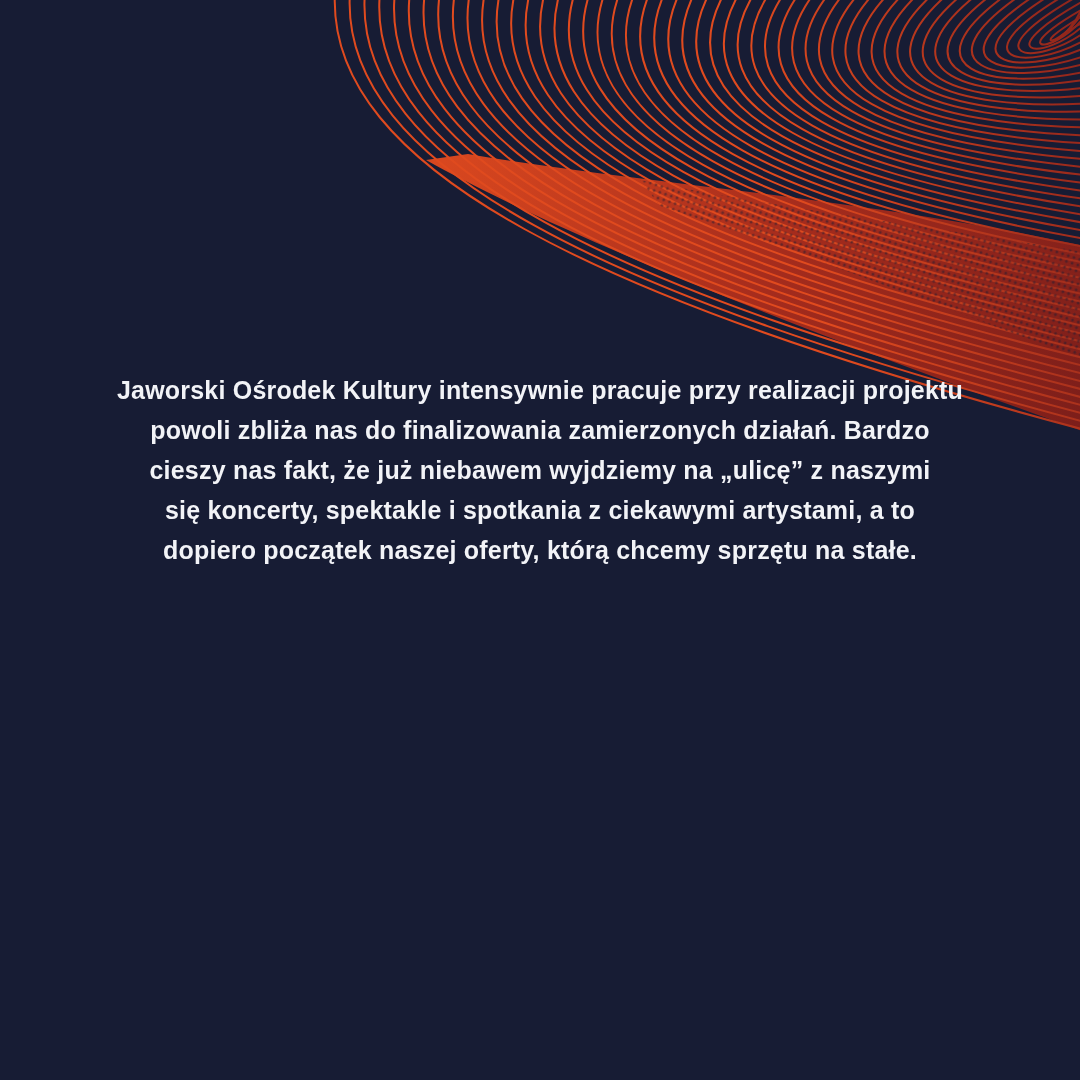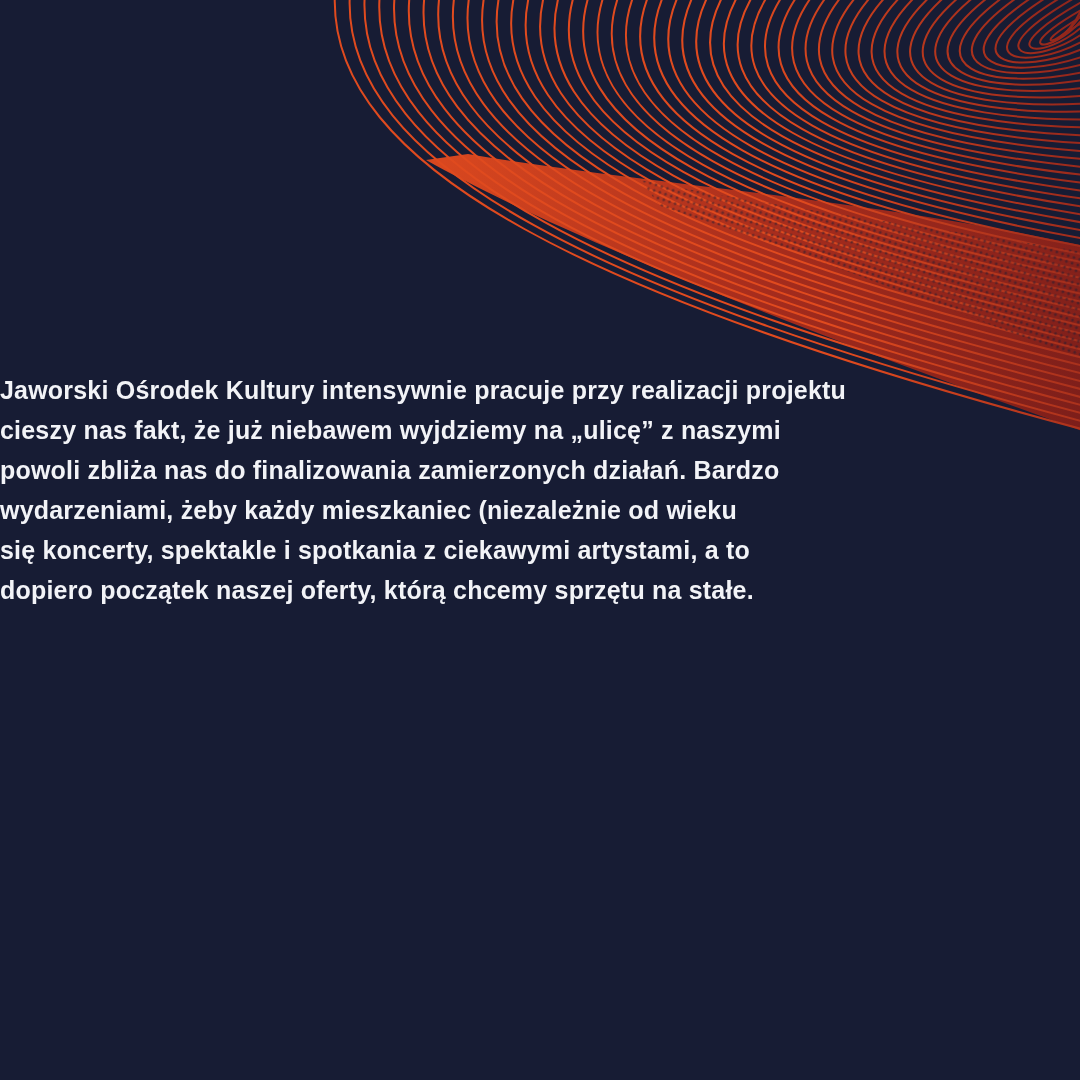--- a/index.html
+++ b/index.html
@@ -21,21 +21,21 @@
     left: 0;
     width: 1080px;
     height: 1080px;
     display: block;
   }
   .text-block {
     position: absolute;
     left: 0;
     right: 0;
     top: 370px;
-    text-align: left;
+    text-align: center;
     color: var(--fg, #f2f3f7);
     font-size: 25px;
     font-weight: 700;
     line-height: 40px;
     letter-spacing: 0.2px;
   }
   .text-line {
     white-space: nowrap;
   }
 </style>
@@ -114,20 +114,19 @@
       <path d="M 1085 -8 C 963.8888888888889 58.888888888888886, 1035.1851851851852 68.5185185185185, 1085 31.851851851851848" fill="none" stroke="url(#lineGrad)" stroke-width="2"></path>
       <path d="M 1100 -8 C 976.6666666666666 56.66666666666667, 1043.888888888889 63.888888888888886, 1085 23.888888888888914" fill="none" stroke="url(#lineGrad)" stroke-width="2"></path>
       <path d="M 1115 -8 C 989.4444444444445 54.44444444444446, 1052.5925925925926 59.25925925925927, 1085 15.925925925925924" fill="none" stroke="url(#lineGrad)" stroke-width="2"></path>
       <path d="M 1130 -8 C 1002.2222222222223 52.222222222222214, 1061.2962962962963 54.62962962962962, 1085 7.9629629629629335" fill="none" stroke="url(#lineGrad)" stroke-width="2"></path>
       <path d="M 1145 -8 C 1015 50, 1070 50, 1085 0" fill="none" stroke="url(#lineGrad)" stroke-width="2"></path>
       <path d="M 640 180 C 780 208, 940 228, 1085 252 L 1085 360 C 950 310, 800 252, 660 206 Z" fill="url(#halftone)" opacity="0.45"></path>
     </svg>
 
   <div class="text-block">
     <div class="text-line">Jaworski Ośrodek Kultury intensywnie pracuje przy realizacji projektu</div>
+    <div class="text-line">powoli zbliża nas do finalizowania zamierzonych działań. Bardzo</div>
     <div class="text-line">cieszy nas fakt, że już niebawem wyjdziemy na „ulicę” z naszymi</div>
-    <div class="text-line">powoli zbliża nas do finalizowania zamierzonych działań. Bardzo</div>
-    <div class="text-line">wydarzeniami, żeby każdy mieszkaniec (niezależnie od wieku</div>
     <div class="text-line">się koncerty, spektakle i spotkania z ciekawymi artystami, a to</div>
     <div class="text-line">dopiero początek naszej oferty, którą chcemy sprzętu na stałe.</div>
   </div>
 
 </div>
 
 </body></html>

